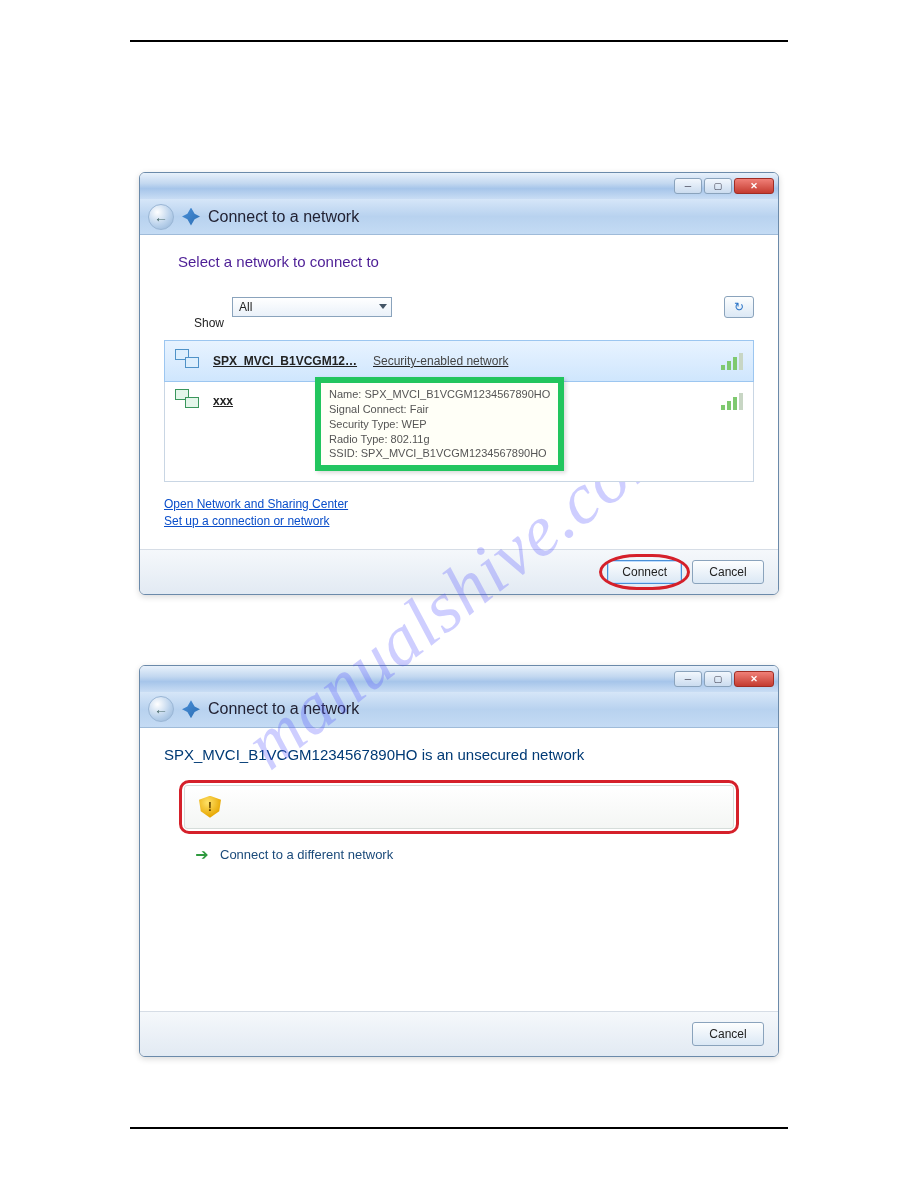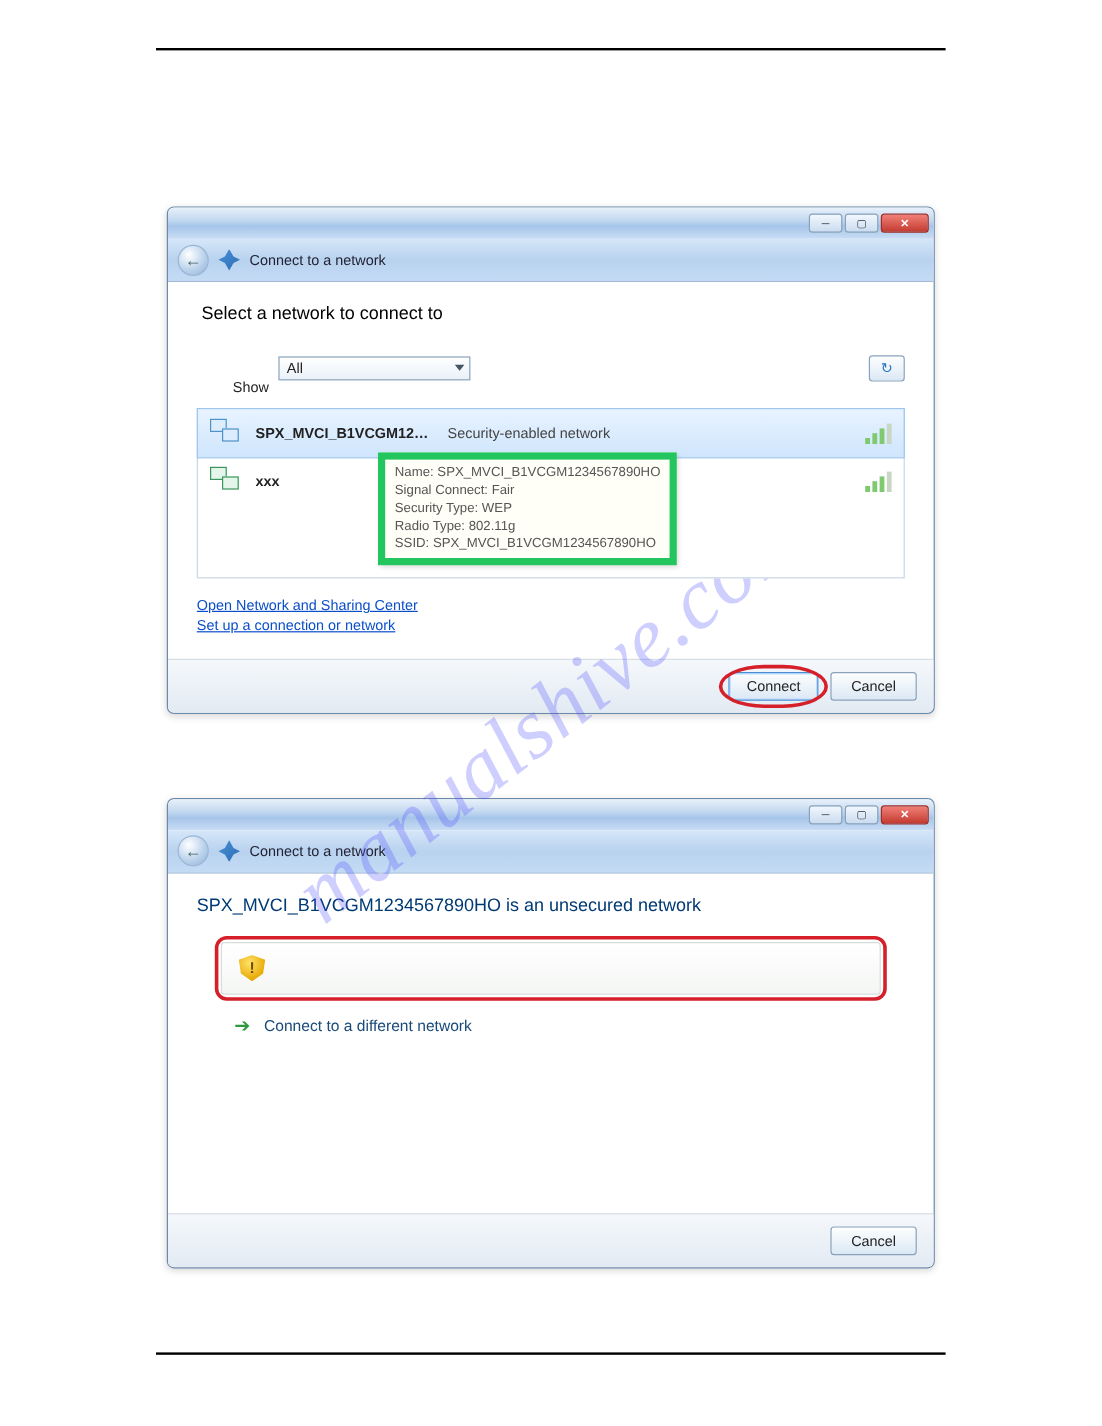--- a/index.html
+++ b/index.html
@@ -74,27 +74,27 @@
   .app-icon {
     width: 18px; height: 18px;
     display: inline-block;
     position: relative;
   }
   .app-icon::before {
     content:""; position:absolute; inset:0;
     background: linear-gradient(135deg,#4b90d9,#2a6db3);
     clip-path: polygon(50% 0, 70% 35%, 100% 50%, 70% 65%, 50% 100%, 30% 65%, 0 50%, 30% 35%);
   }
-  .navtitle { font-size: 12px; color:#223; }
+  .navtitle { font-size: 16px; color:#223; }
 
   .content {
     padding: 18px 24px 0 24px;
   }
   .heading {
-    font-size: 15px; color:#000000; margin: 0 0 14px 4px;
+    font-size: 15px; color:#4c1d95; margin: 0 0 14px 14px;
   }
   .showrow {
     display:flex; align-items:center; gap:8px; margin: 0 0 10px 30px;
   }
   .showlabel { font-size:12px;margin-top:32px; }
   .dropdown {
     width: 160px; height:20px; border:1px solid #8aa3bc;
     background: linear-gradient(#fff,#eaf1f9);
     font-size:12px; padding: 0 18px 0 6px;
     position:relative; display:flex; align-items:center;
@@ -113,20 +113,21 @@
   }
 
   .netlist {
     border:1px solid #c9d6e4; margin: 6px 0 0 0;
     background:#fff;
   }
   .netrow {
     display:flex; align-items:center; gap:10px;
     padding: 8px 10px; font-size:12px;
     position:relative;
+    text-decoration:underline;
   }
   .netrow.selected {
     background: linear-gradient(#e8f3ff,#cfe6fd);
     border:1px solid #9cc6f0; margin:-1px;
   }
   .neticon {
     width:28px; height:24px; position:relative;
   }
   .neticon .mon { position:absolute; width:14px;height:11px;border:1.5px solid #4f92c7;top:0;left:0;background:#dceefd; }
   .neticon .mon2{ position:absolute; width:14px;height:11px;border:1.5px solid #4f92c7;top:8px;left:10px;background:#dceefd; }

